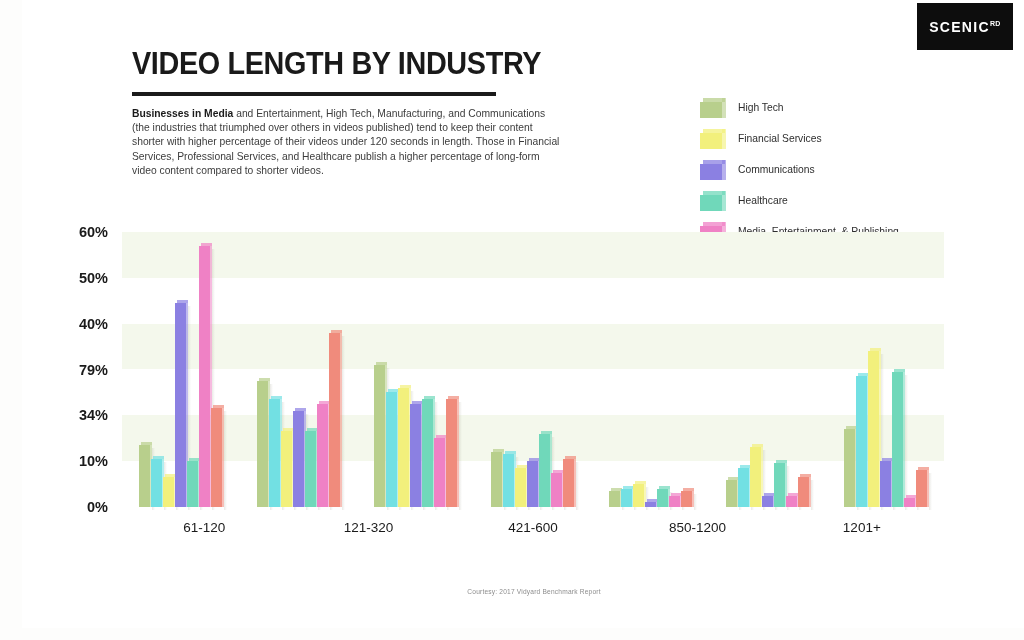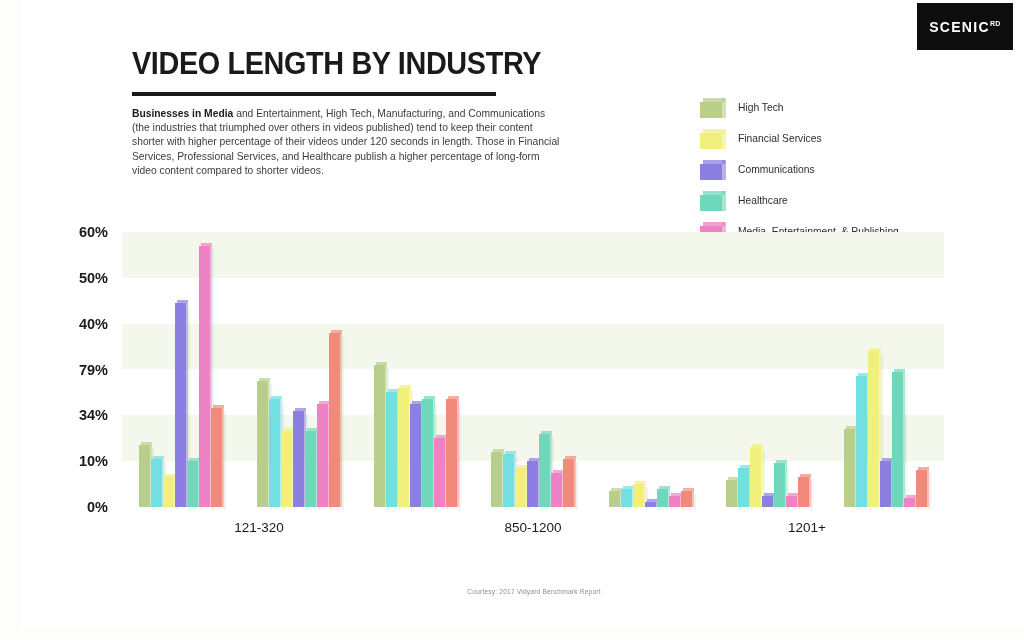--- a/index.html
+++ b/index.html
@@ -525,20 +525,22 @@
               <span class="bshadow"></span>
               <span class="bside" style="background:#f08b7c"></span>
               <span class="btop" style="background:#f08b7c"></span>
               <span class="bface" style="background:#f08b7c"></span>
             </div>
           </div>
         </div>
     </div>
 
     <div id="xaxis">
+        <div class="xtick"><span>61-120</span></div>
         <div class="xtick"><span>121-320</span></div>
+        <div class="xtick"><span>421-600</span></div>
         <div class="xtick"><span>850-1200</span></div>
         <div class="xtick"><span>1201+</span></div>
       </div>
 
     <div id="credit">Courtesy:  2017 Vidyard Benchmark Report</div>
   </div>
 </div>
 
 </body></html>

